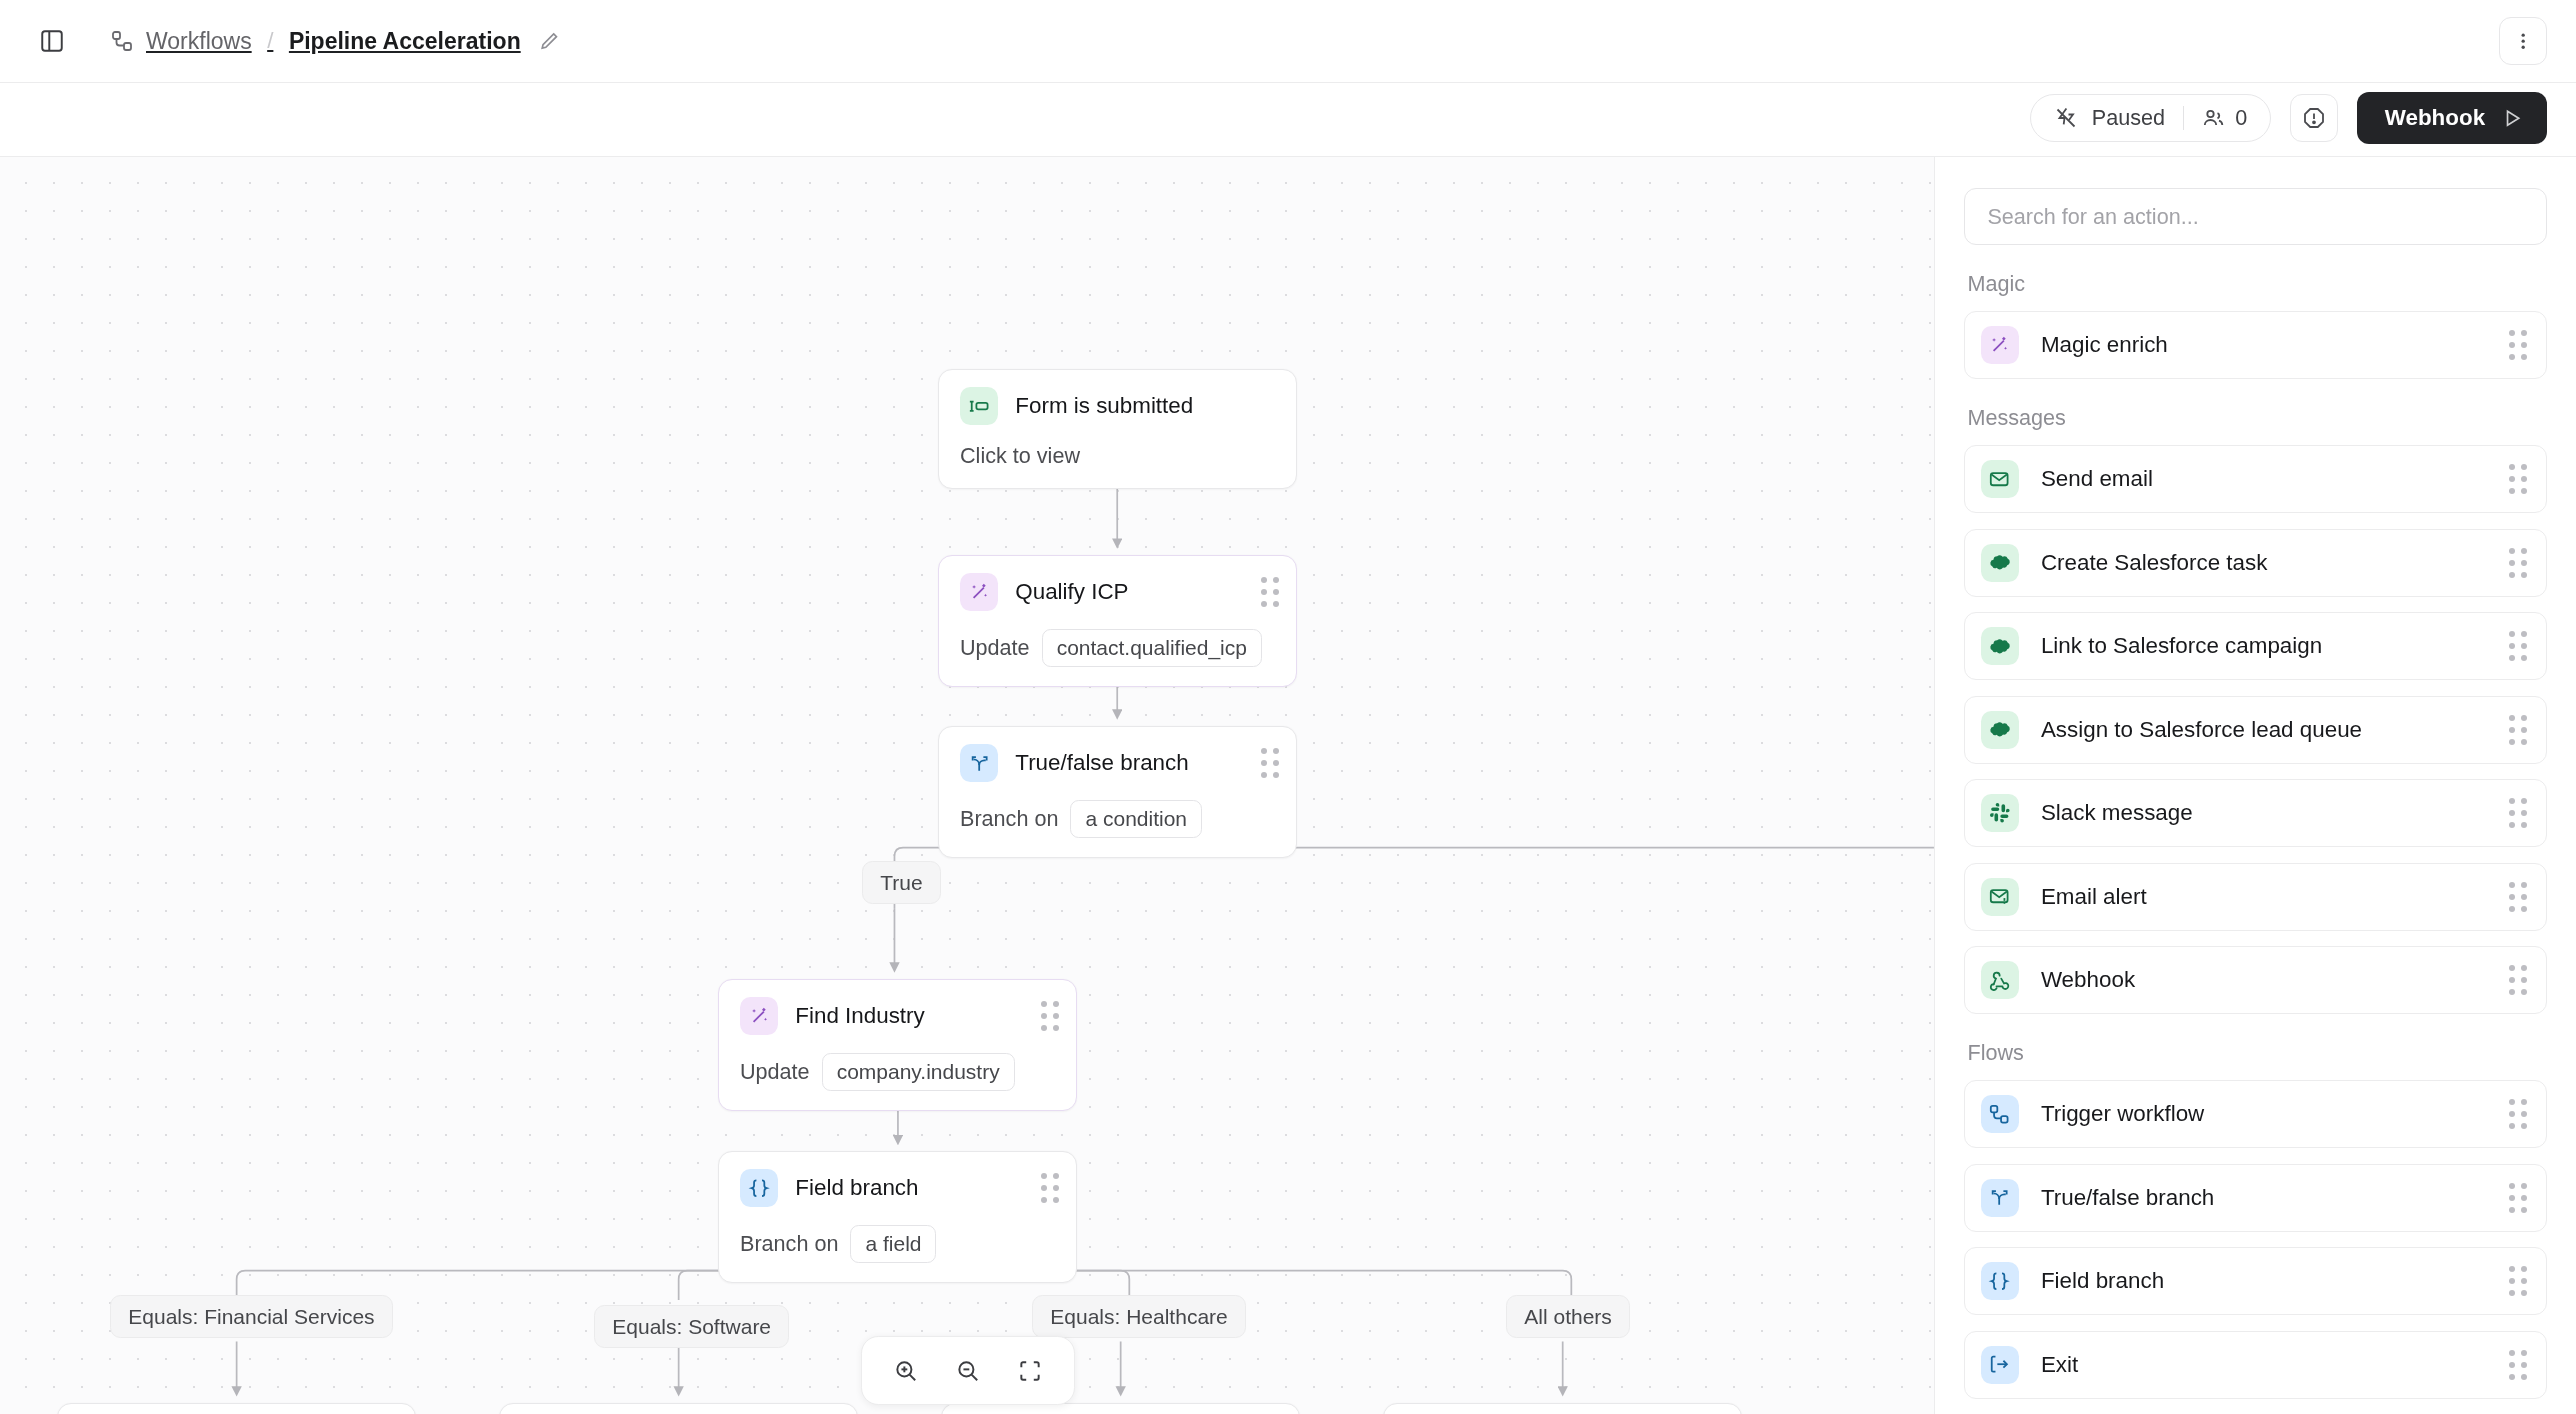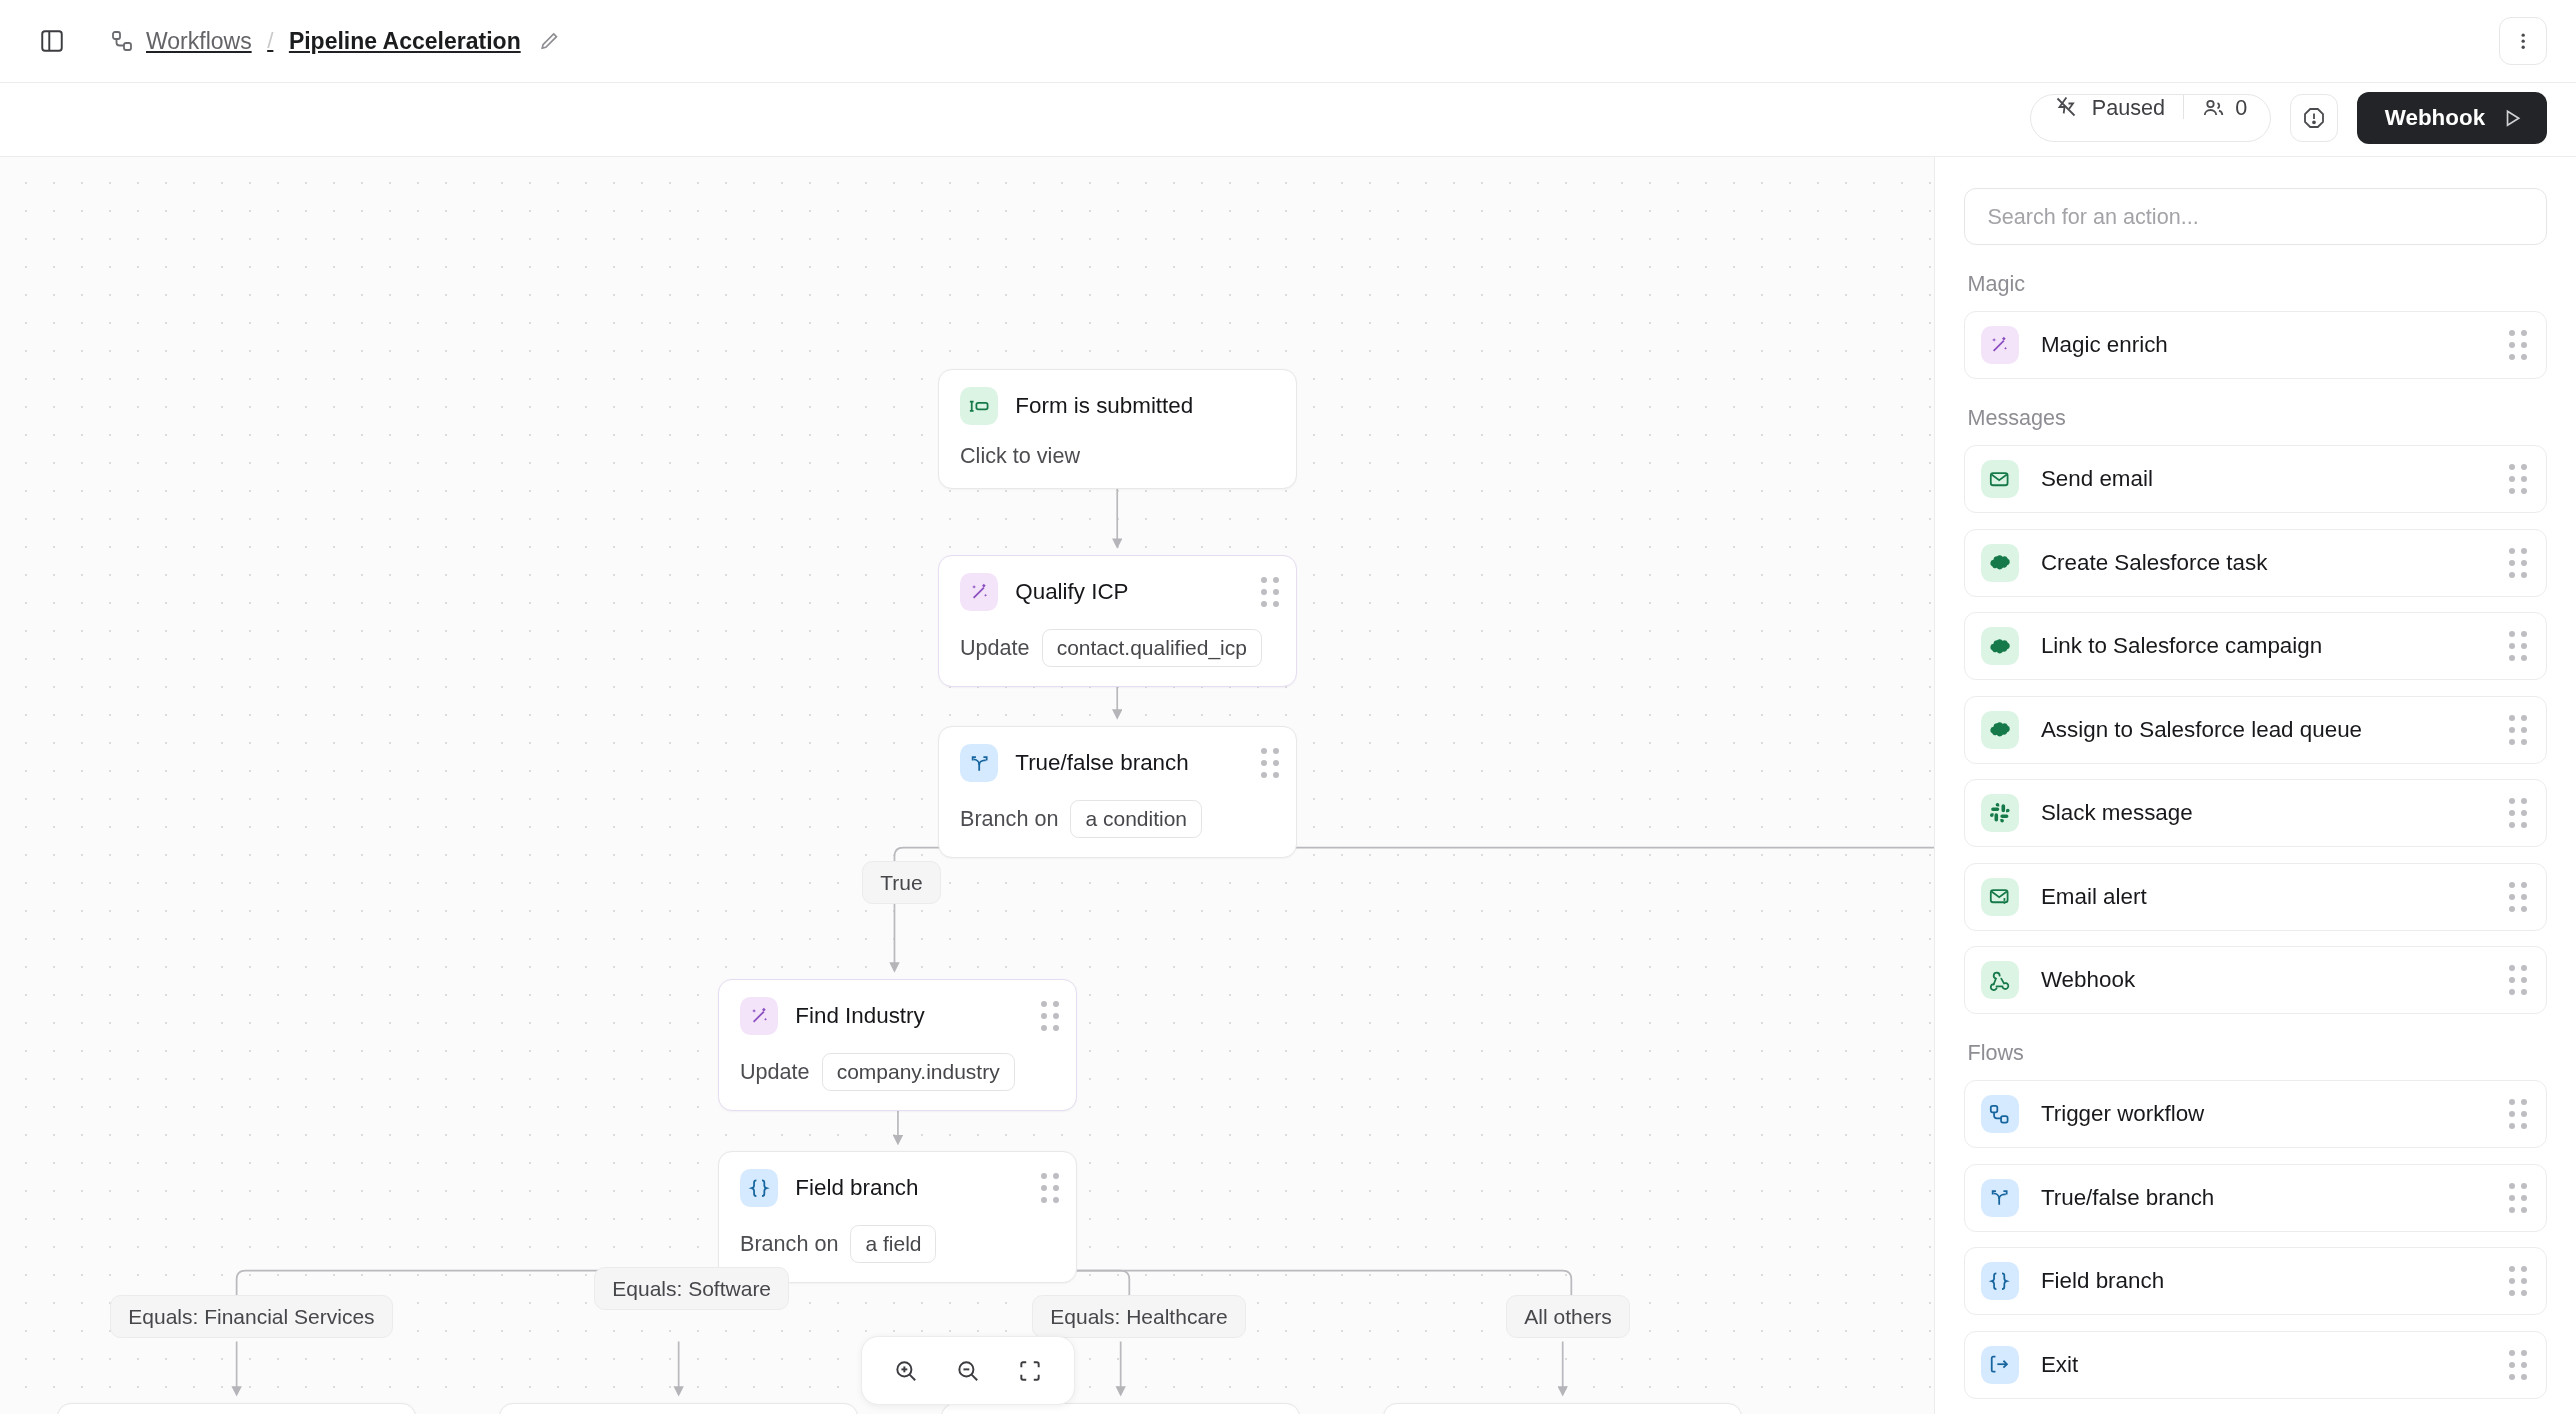--- a/index.html
+++ b/index.html
@@ -82,21 +82,21 @@
     height: 3.5px;
     background: #141517;
     border-radius: 1.7px;
   }
   .subbar-right {
     margin-left: auto;
     display: flex; align-items: center; gap: 19px;
     padding-bottom: 12px;
   }
   .status-pill {
-    display: flex; align-items: flex-start;
+    display: flex; align-items: center;
     height: 48px;
     border: 0.9px solid #e7e7e9;
     border-radius: 24px;
     padding: 0 22.4px;
     gap: 14px;
     background: #fff;
     cursor: pointer;
   }
   .status-pill .lbl { font-size: 21.6px; color: #3f4044; }
   .pill-div { width: 0.9px; height: 24px; background: #e3e3e5; margin: 0 3.5px; }
@@ -525,21 +525,21 @@
       
     </div>
 
     <div class="node" style="left:1383px; top:1246px; width:359px;">
       
       
     </div>
 
     <div class="branch-label" style="left:862px;  top:704px;">True</div>
     <div class="branch-label" style="left:110px;  top:1138px;text-align:center;">Equals: Financial Services</div>
-    <div class="branch-label" style="left:594px;  top:1110px;">Equals: Software</div>
+    <div class="branch-label" style="left:594px;  top:1148px;">Equals: Software</div>
     <div class="branch-label" style="left:1032px; top:1138px;">Equals: Healthcare</div>
     <div class="branch-label" style="left:1506px; top:1138px;">All others</div>
 
     <div class="zoom-ctrls">
       <button>
         <svg width="26" height="26" viewBox="0 0 24 24" fill="none" stroke="#3c3d41" stroke-width="1.8">
           <circle cx="10.5" cy="10.5" r="6.5"></circle>
           <line x1="15.3" y1="15.3" x2="20.5" y2="20.5"></line>
           <line x1="10.5" y1="7.8" x2="10.5" y2="13.2"></line>
           <line x1="7.8" y1="10.5" x2="13.2" y2="10.5"></line>

